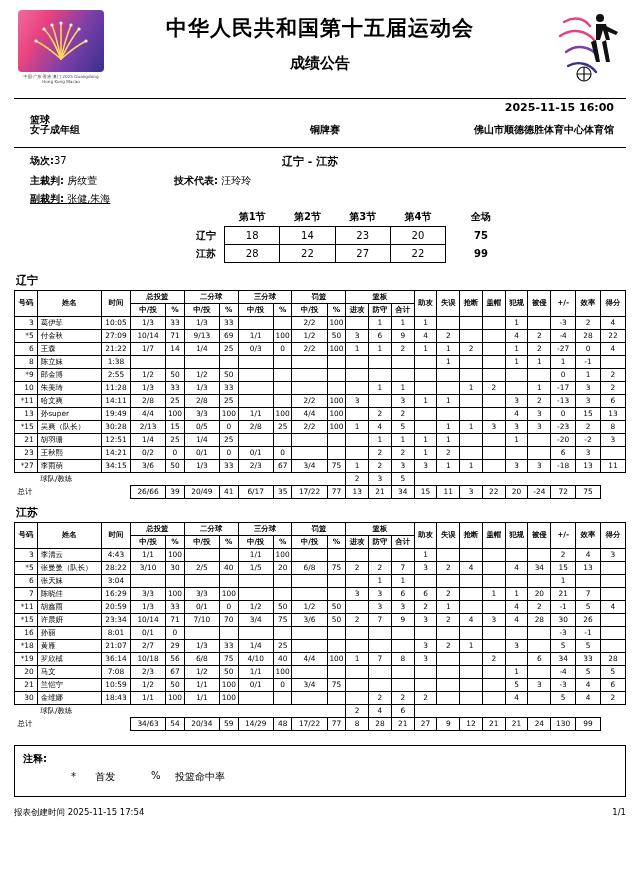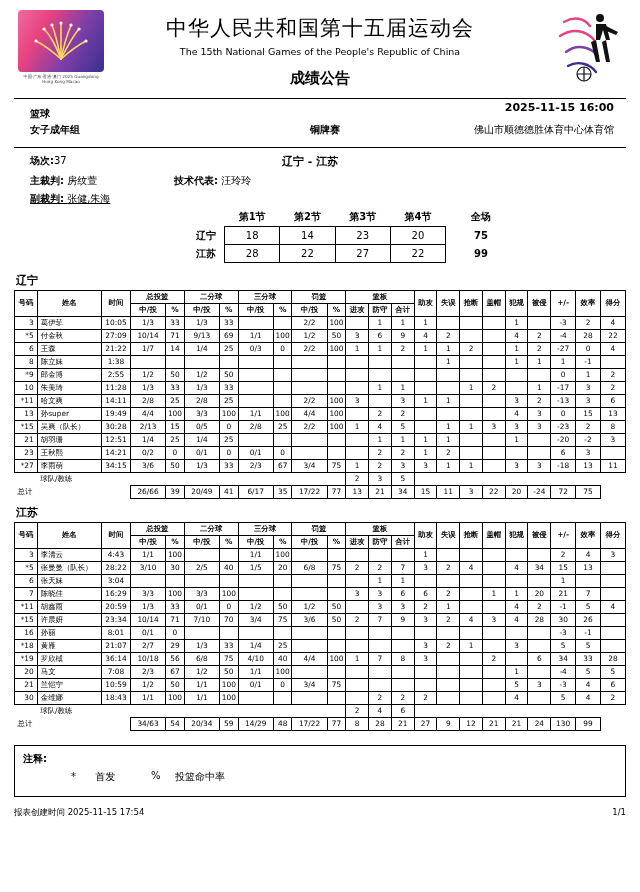--- a/index.html
+++ b/index.html
@@ -19,32 +19,32 @@
   .header { position:relative; height: 96px; }
   .logo { position:absolute; left: 4px; top: 10px; width: 86px; height: 76px; }
   .logo-box {
     width: 86px; height: 62px; border-radius: 4px;
     background: linear-gradient(120deg,#f06aa0 0%,#e8437f 28%,#7d3fa8 62%,#3a2f8f 100%);
     position:relative; overflow:hidden;
   }
   .logo-burst { position:absolute; left:50%; top:52%; transform:translate(-50%,-50%); }
   .logo-caption { font-size:4.2px; color:#444; text-align:center; line-height:1.25; margin-top:2px; }
   .title-wrap { text-align:center; padding-top: 14px; }
-  .title-cn { font-size: 21px; font-weight: normal; letter-spacing: 1px; }
+  .title-cn { font-size: 21px; font-weight: bold; letter-spacing: 1px; }
   .title-en { font-size: 9.5px; margin-top: 4px; }
   .title-sub { font-size: 15px; font-weight: bold; margin-top: 12px; }
   .mascot { position:absolute; right: 6px; top: 6px; width: 70px; height: 84px; }
 
   
   .info-band { position:relative; height: 46px; font-size: 10px; }
-  .ib-left-1 { position:absolute; left:16px; top:8px; font-weight:bold; }
+  .ib-left-1 { position:absolute; left:16px; top:14px; font-weight:bold; }
   .ib-left-2 { position:absolute; left:16px; top:24px; font-weight:bold; }
   .ib-mid { position:absolute; left:296px; top:24px; font-weight:bold; }
   .ib-right-1 { position:absolute; right:12px; top:2px; font-weight:bold; font-size:11px; }
-  .ib-right-2 { position:absolute; right:12px; top:24px; font-weight:normal; }
+  .ib-right-2 { position:absolute; right:12px; top:24px; font-weight:bold; }
   .rule { border:0; border-top:1px solid #000; margin: 2px 0 0 0; }
 
   
   .meta { position:relative; height: 60px; font-size:10px; }
   .m-row { position:absolute; left:16px; }
   .m-label { font-weight:bold;margin-top:31px; }
   .m-val { font-weight:normal; }
   .vs { position:absolute; left:268px; top:0px; font-weight:bold; font-size:11px; }
   .m-tech { position:absolute; left:160px; }
   .m-tech-val { font-weight:normal; }
@@ -107,21 +107,20 @@
             <circle cx="10" cy="26" r="1.6"></circle>
           </g>
         </svg>
       </div>
       <div class="logo-caption">中国·广东·香港·澳门 2025
 Guangdong Hong Kong Macao</div>
     </div>
 
     <div class="title-wrap">
       <div class="title-cn">中华人民共和国第十五届运动会</div>
-      <div class="title-en">The 15th National Games of the People's Republic of China</div>
       <div class="title-sub">成绩公告</div>
     </div>
 
     <svg class="mascot" viewBox="0 0 70 84">
       <g fill="none" stroke="#e8437f" stroke-width="2.4" stroke-linecap="round">
         <path d="M14 16 C24 10 34 12 40 20"></path>
         <path d="M10 30 C22 22 36 24 44 34"></path>
       </g>
       <g fill="none" stroke="#7d3fa8" stroke-width="2.4" stroke-linecap="round">
         <path d="M16 46 C26 38 40 40 48 50"></path>

